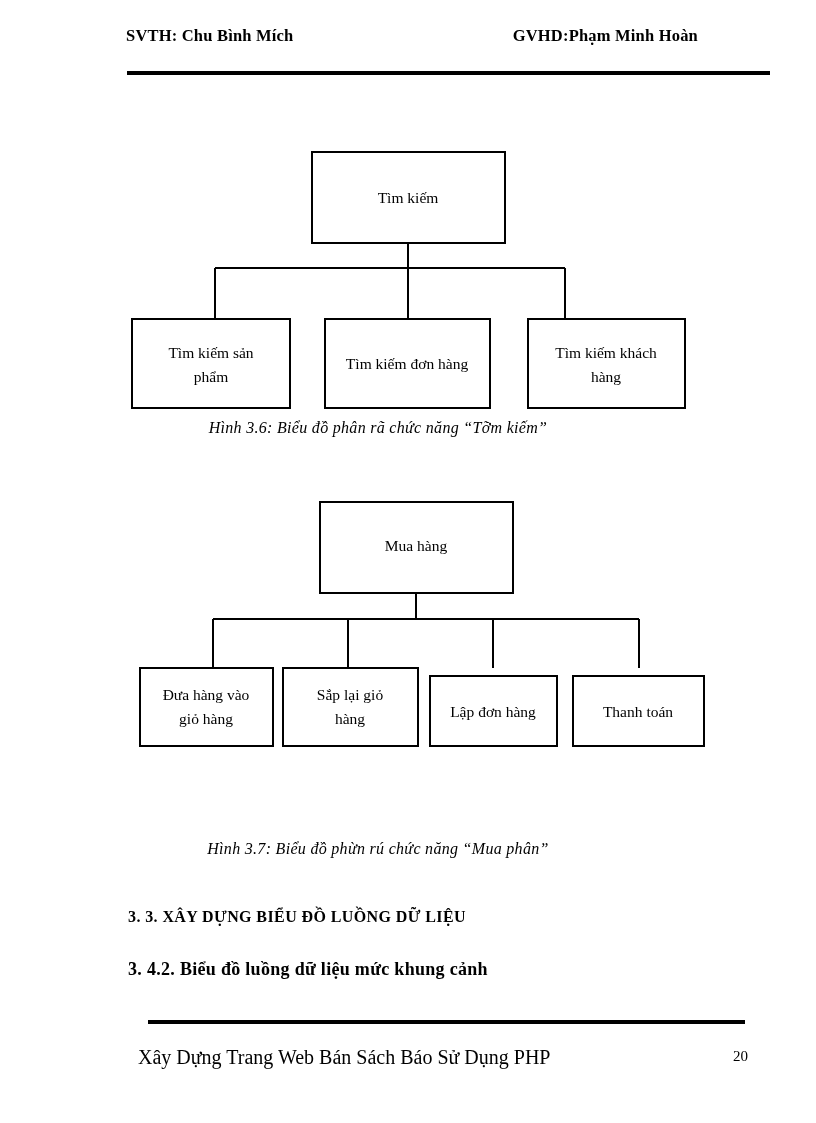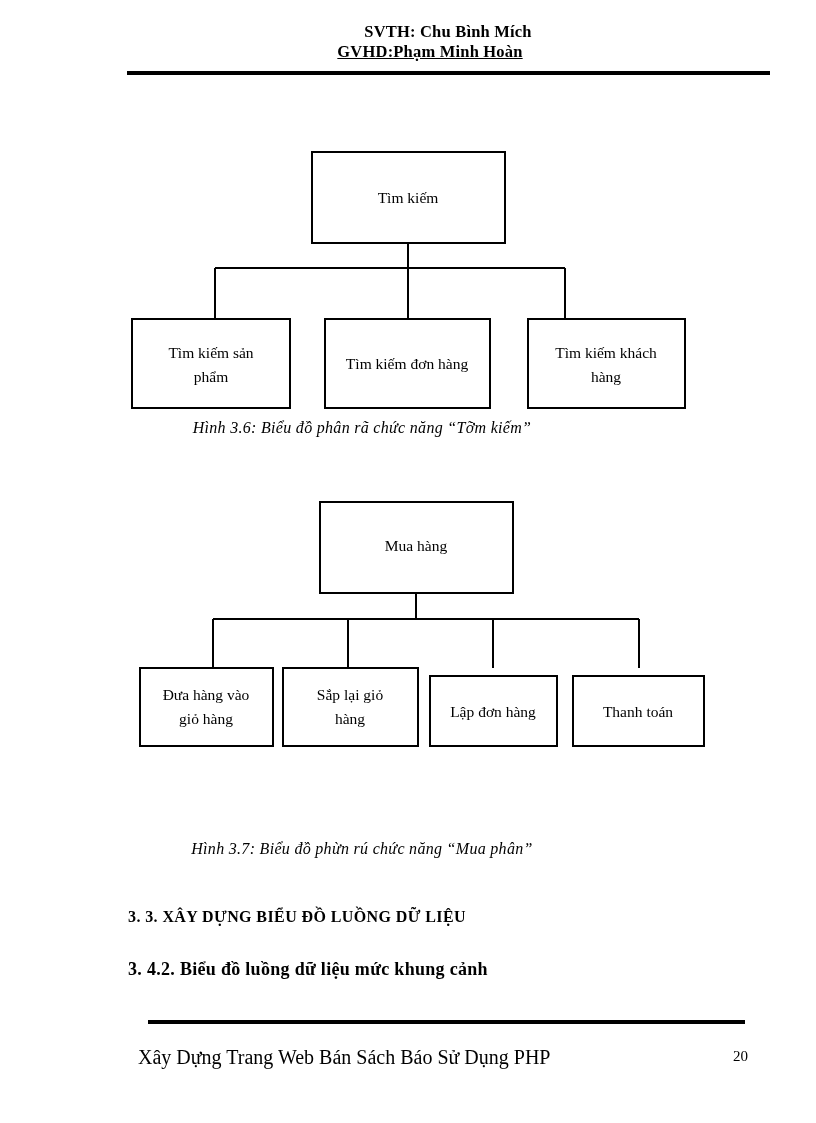--- a/index.html
+++ b/index.html
@@ -19,30 +19,29 @@
   
   #page-header {
     position: absolute;
     left: 126px;
     top: 22px;
     width: 644px;
     height: 28px;
     display: flex;
     justify-content: space-between;
     align-items: center;
-    flex-direction: column;
   }
   .hdr-text {
     font-weight: bold;
     font-size: 16.5px;
     letter-spacing: 0.2px;
     white-space: nowrap;
   }
   #header-left  { margin-left: 0px; }
-  #header-right { margin-right: 36px; text-decoration: underline; }
+  #header-right { margin-right: 72px; }
 
   #header-rule {
     position: absolute;
     left: 127px;
     top: 71px;
     width: 643px;
     height: 4px;
     background: #000000;
   }
 
@@ -73,20 +72,21 @@
   }
 
   
   .caption {
     position: absolute;
     width: 724px;
     text-align: center;
     font-style: italic;
     font-size: 16px;
     letter-spacing: 0.3px;
+    margin-left: 16px;
   }
   #caption-1 { top: 419px; left: 0; }
   #caption-2 { top: 840px; left: 0; }
 
   
   .section-heading {
     position: absolute;
     left: 128px;
     font-weight: bold;
     white-space: nowrap;

